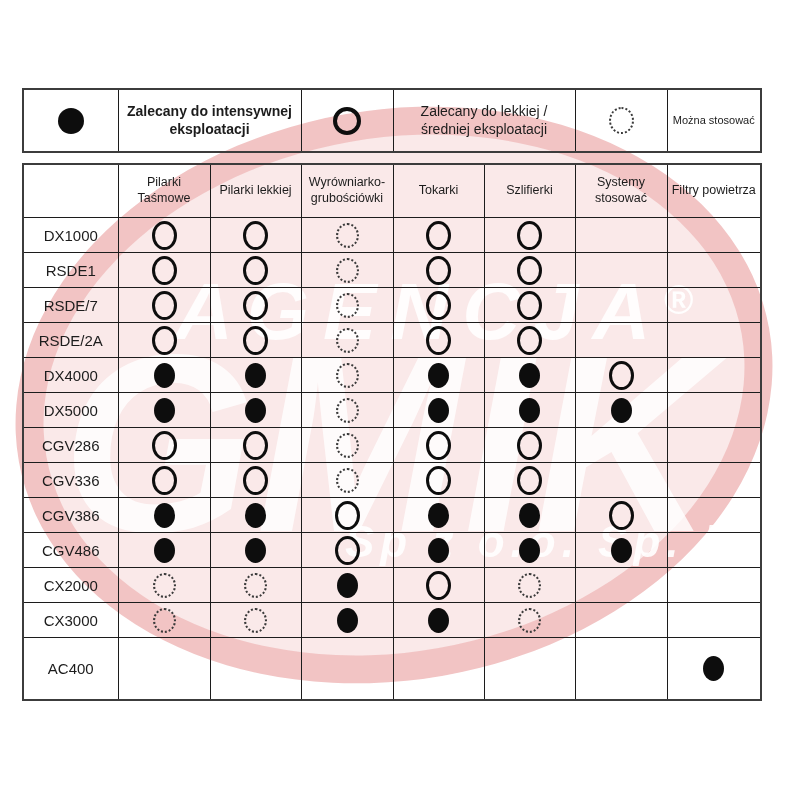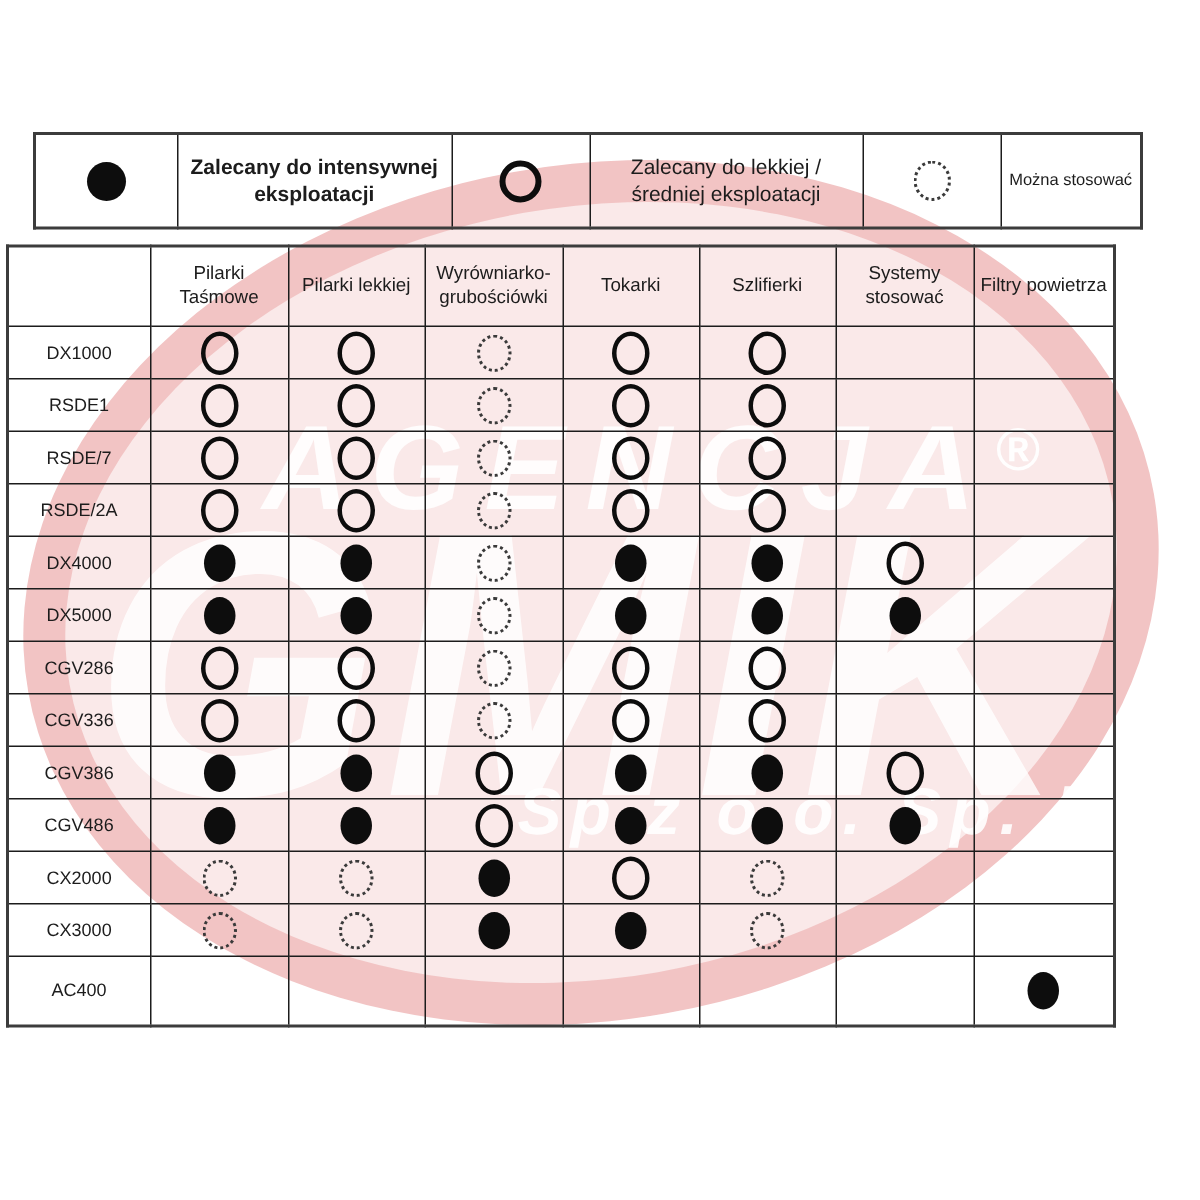--- a/index.html
+++ b/index.html
@@ -22,25 +22,25 @@
   table{border-collapse:collapse;table-layout:fixed;background:transparent;position:absolute;z-index:2;}
   td,th{border:1px solid #1c1c1c;text-align:center;vertical-align:middle;
         padding:2px 3px;overflow:hidden;background:transparent;}
   table.legend, table.matrix{border:2px solid #3c3c3c;}
 
   .legend{left:22px;top:88px;width:738px;height:65px;padding-left:31px;}
   .legend td.txt{font-size:14px;line-height:1.25;}
   .legend td.bold{font-weight:bold;}
   .legend td.small{font-size:11px;}
 
-  .matrix{left:4px;top:163px;width:738px;}
+  .matrix{left:22px;top:163px;width:738px;}
   .matrix thead th{height:48px;font-weight:normal;font-size:12.5px;line-height:1.25;}
   .matrix tbody tr{height:35px;}
-  .matrix tbody tr:last-child{height:46px;}
-  .matrix td.rowlabel{font-size:12px;}
+  .matrix tbody tr:last-child{height:62px;}
+  .matrix td.rowlabel{font-size:15px;}
 
   
   .mark{margin:0 auto;border-radius:50%;box-sizing:content-box;}
   .mark.filled{width:21px;height:25px;background:#0d0d0d;}
   .mark.open{width:19px;height:23px;border:3px solid #0d0d0d;}
   .mark.dotted{width:19px;height:21px;border:2px dotted #3a3a3a;}
   .mark.lg.filled{width:26px;height:26px;}
   .mark.lg.open{width:20px;height:20px;border-width:4px;}
   .mark.lg.dotted{width:21px;height:23px;}
 </style>

